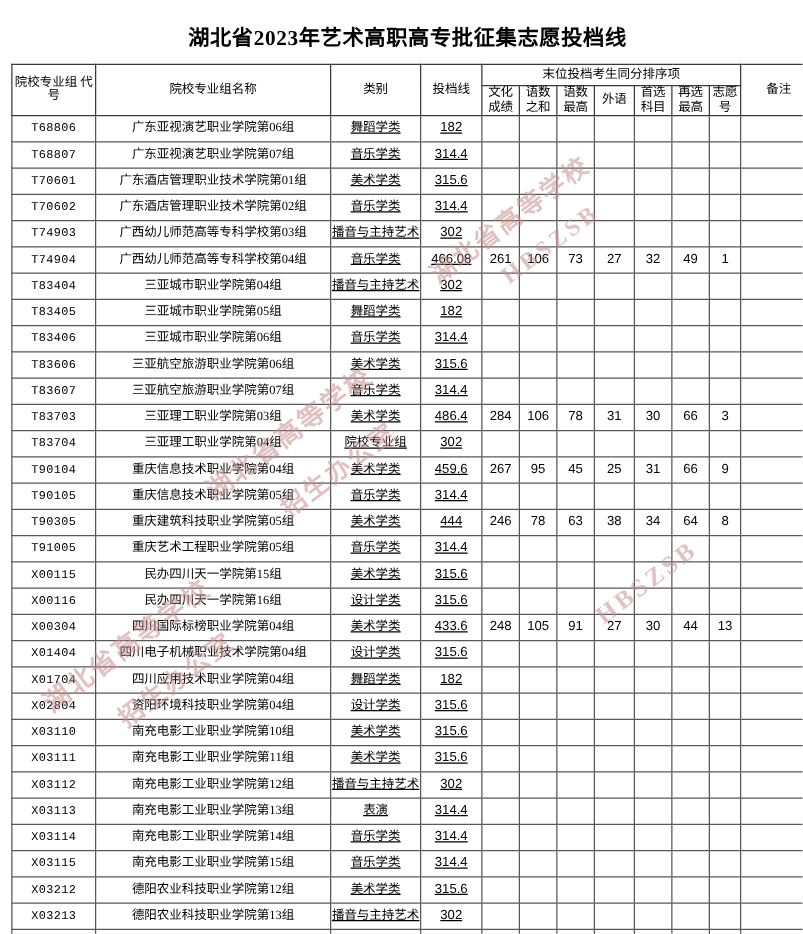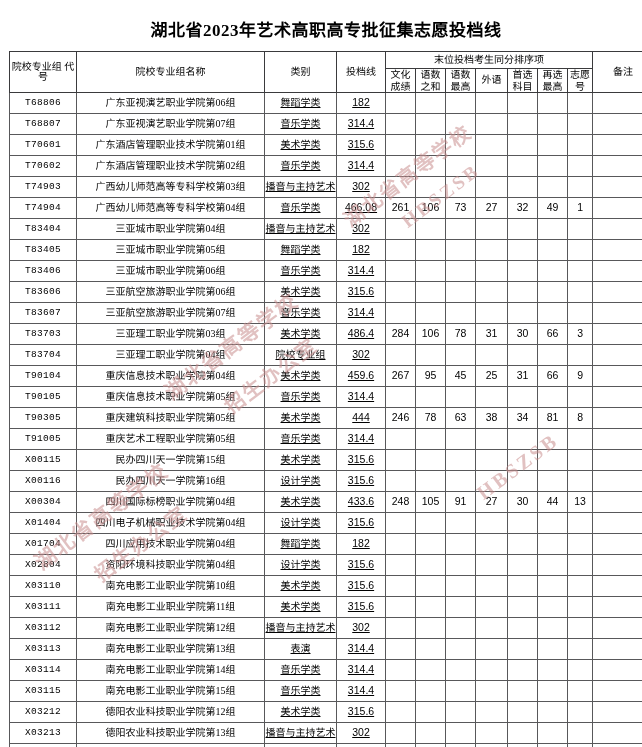--- a/index.html
+++ b/index.html
@@ -428,21 +428,21 @@
           <tr>
             <td class="c-code">T90305</td>
             <td class="c-name">重庆建筑科技职业学院第05组</td>
             <td class="c-cat">美术学类</td>
             <td class="c-score">444</td>
             <td class="c-num">246</td>
             <td class="c-num">78</td>
             <td class="c-num">63</td>
             <td class="c-num">38</td>
             <td class="c-num">34</td>
-            <td class="c-num">81</td>
+            <td class="c-num">64</td>
             <td class="c-num">8</td>
             <td class="c-note"></td>
           </tr>
           <tr>
             <td class="c-code">T91005</td>
             <td class="c-name">重庆艺术工程职业学院第05组</td>
             <td class="c-cat">音乐学类</td>
             <td class="c-score">314.4</td>
             <td class="c-num"></td>
             <td class="c-num"></td>

